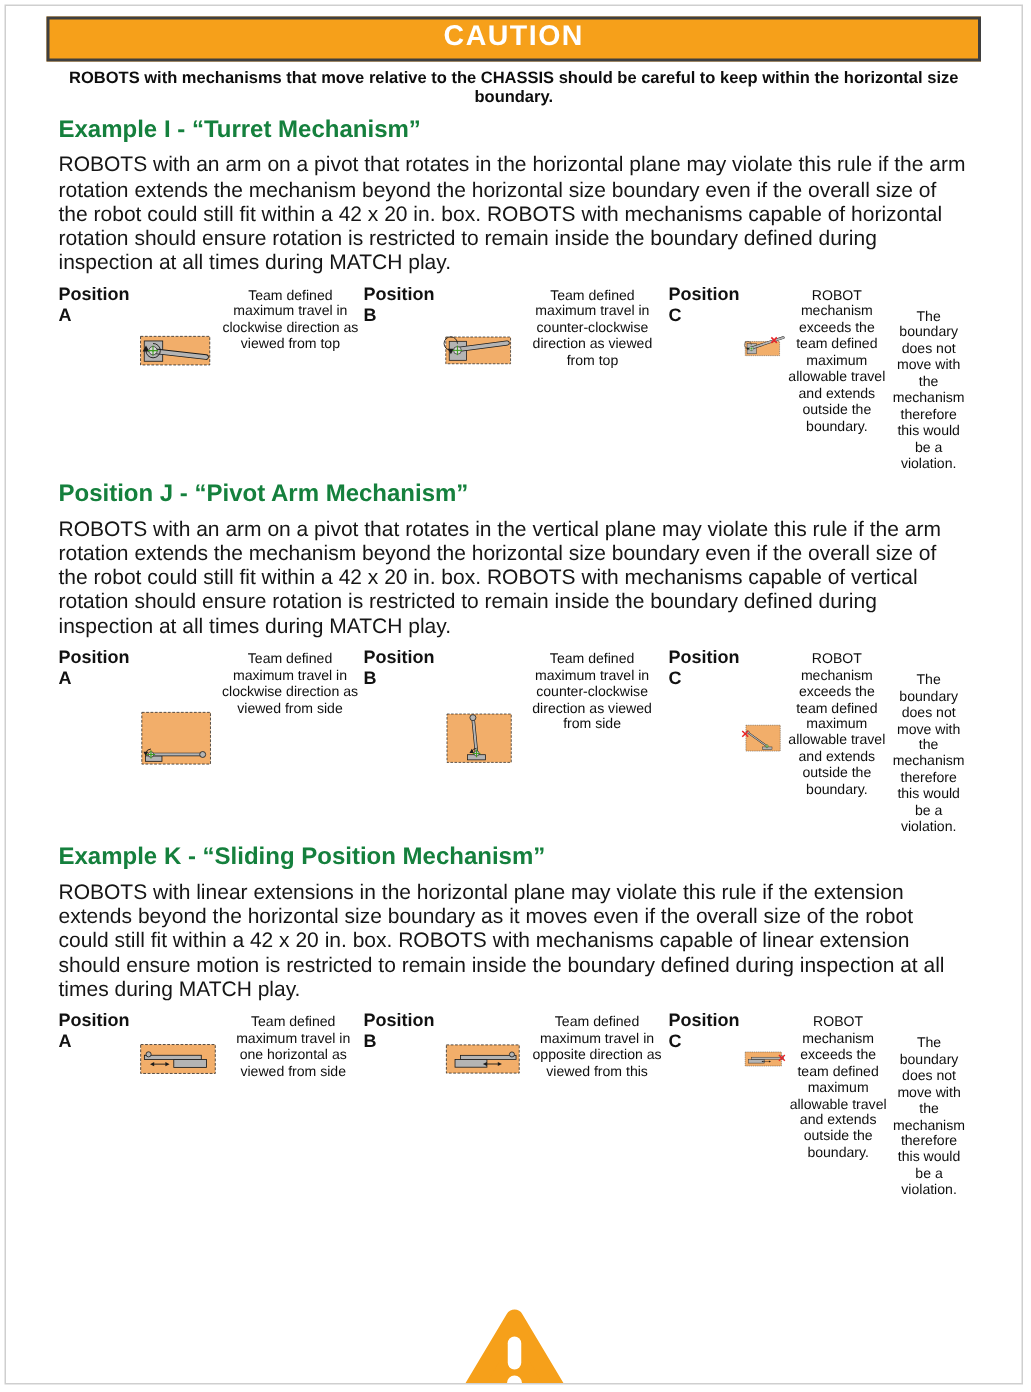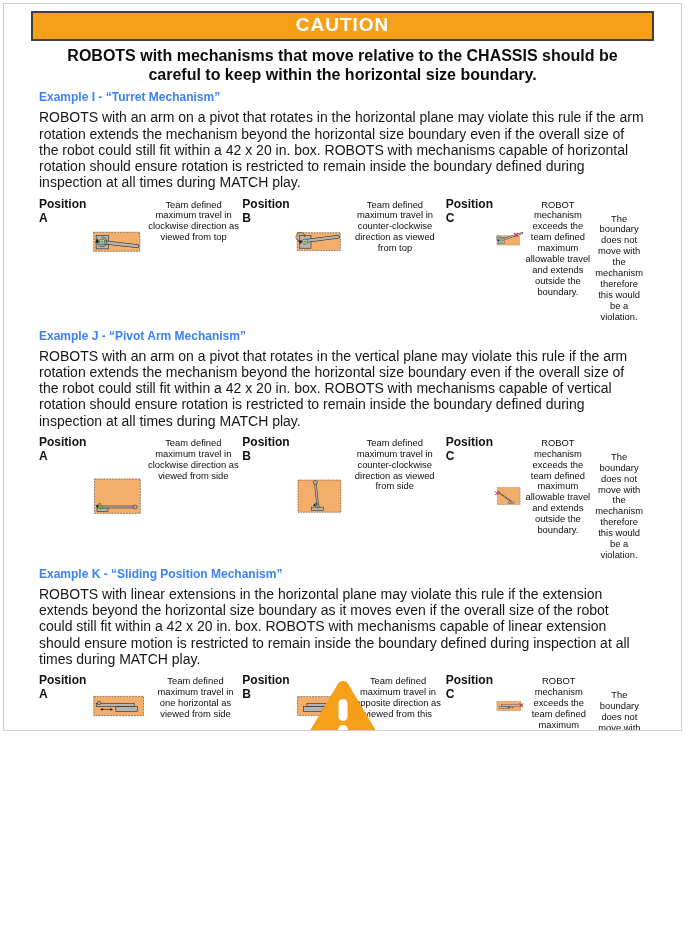--- a/index.html
+++ b/index.html
@@ -1,32 +1,32 @@
 <!DOCTYPE html>
 <html><head>
 <meta charset="utf-8">
 <style>
   * { margin:0; padding:0; box-sizing:border-box; }
   html,body { background:#ffffff; }
   body { font-family:"Liberation Sans", sans-serif; color:#111; }
   .page {
-    position:relative; width:679px; height:728px; margin:3px;
+    position:relative; width:679px; height:920px; margin:3px;
     border:1px solid #cfcfcf; background:#fff; overflow:hidden;
   }
   .banner {
     margin:7px 27px 0; background:#F6A01A; border:2px solid #3F3F3F;
     text-align:center; padding:1px 0 3px;
   }
   .banner span { color:#fff; font-weight:bold; font-size:19px; letter-spacing:1px; }
   .subtitle {
     margin:5px auto 0; width:600px; text-align:center;
-    font-weight:bold; font-size:16px; line-height:1.2; color:#0d0d0d;
+    font-weight:bold; font-size:11px; line-height:1.2; color:#0d0d0d;
   }
   .content { padding:0 35px; }
-  .ex-heading { font-size:12px; font-weight:bold; margin:6px 0 5px; color:#3b82f6; }
+  .ex-heading { font-size:16px; font-weight:bold; margin:6px 0 5px; color:#15803d; }
   .ex-body { font-size:14px; line-height:1.16; margin:0 0 6px; color:#161616; }
   .positions-row { display:flex; justify-content:space-between; }
   .position-col { width:33%; display:flex; flex-direction:row; align-items:flex-start; }
   .pos-label { font-weight:bold; font-size:12px; margin-bottom:2px; }
   .pos-caption, .pos-caption2 {
     font-weight:normal; font-size:9.4px; line-height:1.16; text-align:center;
     max-width:190px; margin-top:3px; color:#0d0d0d;
   }
   .pos-caption2 { margin-top:17px; }
   .diag { display:block; }
@@ -130,21 +130,21 @@
             </g>
           </svg>
           <div class="pos-caption">ROBOT mechanism exceeds the team defined maximum allowable travel and extends outside the boundary.</div>
           <div class="pos-caption2">The boundary does not move with the mechanism therefore this would be a violation.</div>
         </div>
 
       </div>
     </section>
 
     <section class="example ex-j">
-      <h3 class="ex-heading">Example J - “Pivot Arm Mechanism”</h3>
+      <h3 class="ex-heading">Position J - “Pivot Arm Mechanism”</h3>
       <p class="ex-body">ROBOTS with an arm on a pivot that rotates in the vertical plane may violate this rule if the arm rotation extends the mechanism beyond the horizontal size boundary even if the overall size of the robot could still fit within a 42 x 20 in. box. ROBOTS with mechanisms capable of vertical rotation should ensure rotation is restricted to remain inside the boundary defined during inspection at all times during MATCH play.</p>
       <div class="positions-row">
 
         <div class="position-col">
           <div class="pos-label">Position A</div>
           <svg class="diag" width="200" height="122" viewBox="0 0 200 122">
             <rect class="bound" x="28" y="5" width="150" height="113"></rect>
             <rect class="mech" x="36" y="100" width="36" height="12"></rect>
             <g>
               <line class="arm-outer thin" x1="48" y1="97" x2="158" y2="97"></line>

